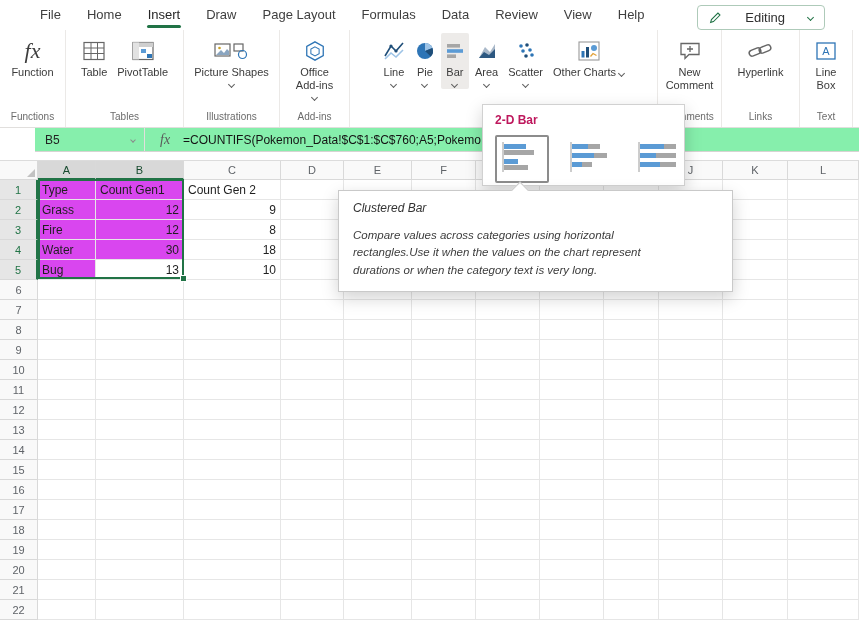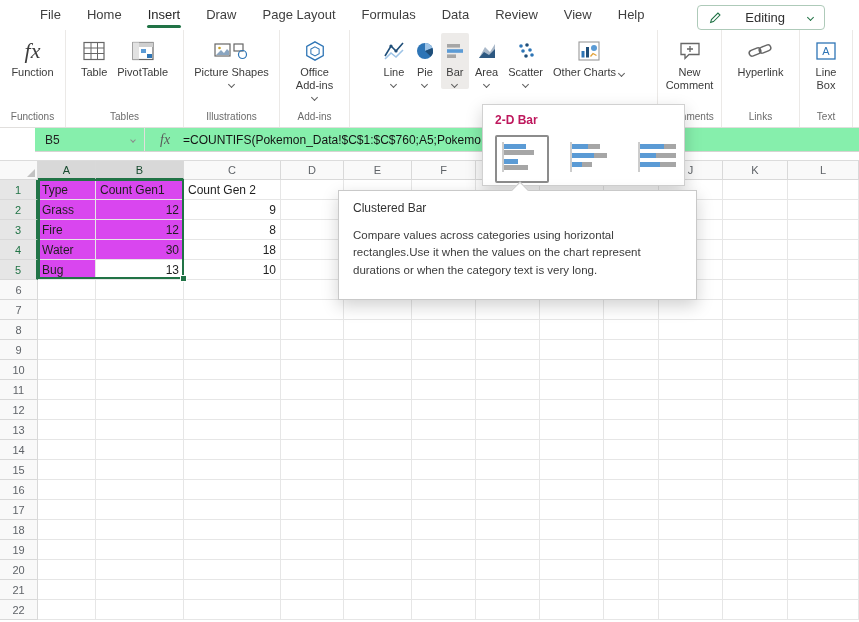--- a/index.html
+++ b/index.html
@@ -53,21 +53,21 @@
   .sel-outline { position:absolute; left:38px; top:19px; width:146px; height:100px; border:2px solid #217346; pointer-events:none; z-index:5; }
   .fill-handle { position:absolute; left:180px; top:115px; width:7px; height:7px; background:#217346; border:1px solid #fff; z-index:6; cursor:crosshair; }
 
   
   .chart-dropdown { position:absolute; left:482px; top:104px; width:203px; height:82px; background:#fff; border:1px solid #d1d1d1; box-shadow:0 6px 16px rgba(0,0,0,.18); z-index:40; padding:8px 0 0 12px; }
   .dd-title { font-size:12px; font-weight:600; color:#be185d; margin-bottom:8px; }
   .dd-options { display:flex; gap:14px; align-items:center; }
   .dd-opt { padding:3px; cursor:pointer; border:2px solid transparent; border-radius:2px; }
   .dd-opt.selected { border-color:#8c8c8c; background:#fff; }
   .tt-arrow { position:absolute; left:514px; top:184px; width:12px; height:12px; background:#fff; border-left:1px solid #c9c9c9; border-top:1px solid #c9c9c9; transform:rotate(45deg); z-index:46; }
-  .chart-tooltip { position:absolute; left:338px; top:190px; width:359px; background:#fff; border:1px solid #c9c9c9; box-shadow:0 6px 16px rgba(0,0,0,.18); z-index:45; padding:10px 14px 20px; }
+  .chart-tooltip { position:absolute; left:338px; top:190px; width:395px; background:#fff; border:1px solid #c9c9c9; box-shadow:0 6px 16px rgba(0,0,0,.18); z-index:45; padding:10px 14px 12px;font-style:italic; }
   .tt-title { font-size:12px; color:#333; margin-bottom:12px; }
   .tt-body { font-size:11.5px; color:#3c3c3c; line-height:1.5; max-width:308px; }
 </style>
 </head>
 <body>
 
 <div class="app">
 
   <header class="menubar">
     <div class="mtab">File</div>

